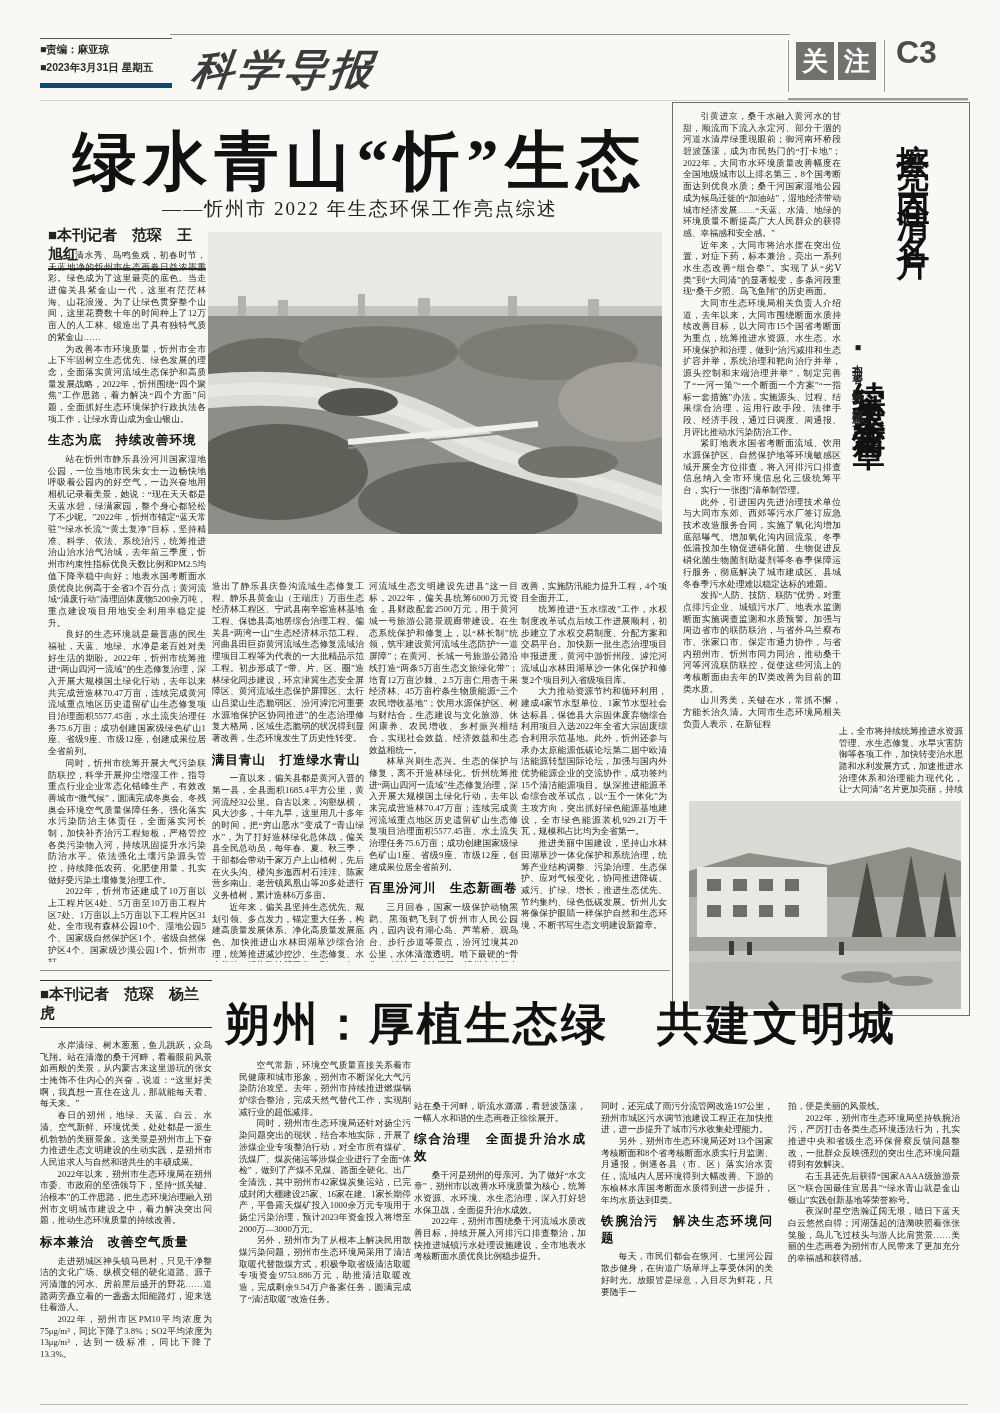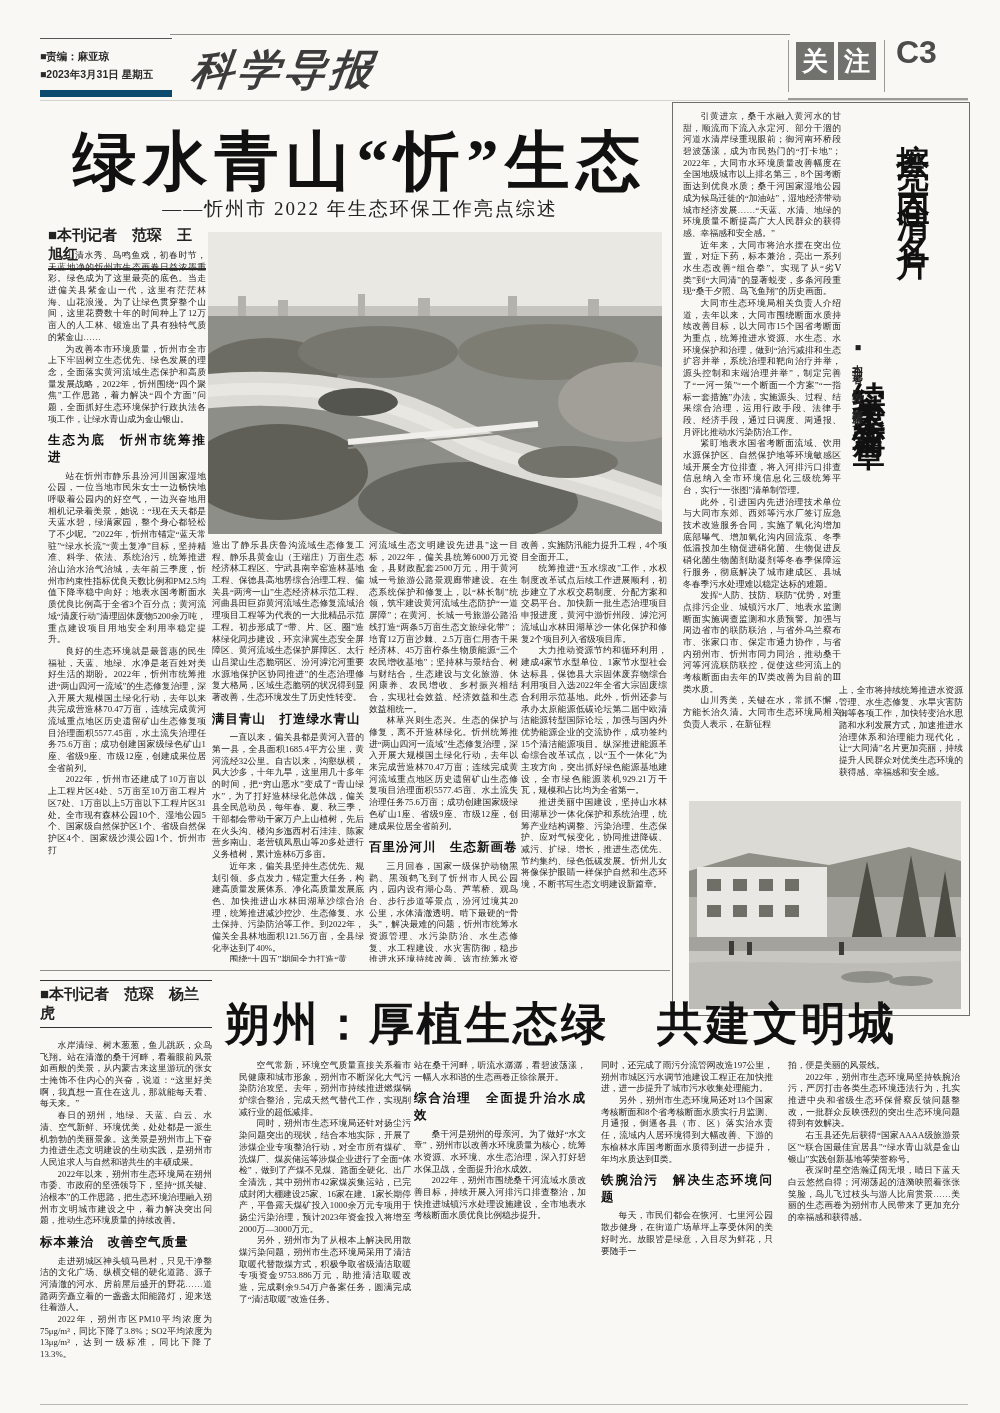--- a/index.html
+++ b/index.html
@@ -1,38 +1,38 @@
 <!DOCTYPE html>
 <html><head>
 <meta charset="utf-8">
 <style>
   html,body{margin:0;padding:0;background:#d8d8d6;}
   .page{position:relative;width:1000px;height:1413px;margin:0 auto;background:#f9f8f4;
         font-family:"Liberation Serif","DejaVu Serif",serif;color:#1c1c1c;overflow:hidden;}
   .rule{position:absolute;background:#8f8f8c;}
   
-  .ed-block{position:absolute;left:40px;top:38px;width:132px;border-top:1px solid #555;border-bottom:7px solid #0c4a6e;padding:9px 0 6px;}
+  .ed-block{position:absolute;left:40px;top:38px;width:132px;border-top:1px solid #555;border-bottom:5px solid #0c4a6e;padding:2px 0 6px;}
   .ed-line{font-family:"Liberation Sans",sans-serif;font-size:10.5px;font-weight:bold;color:#2a2a2a;line-height:1.7;}
   .masthead{position:absolute;left:192px;top:42px;font-size:42px;font-weight:bold;font-style:italic;
             transform:skewX(-7deg);color:#3c3c3c;letter-spacing:4px;}
   .focus-wrap{position:absolute;left:788px;top:38px;width:180px;height:60px;border-bottom:2px solid #9a9a97;}
   .vbar{position:absolute;top:2px;width:1px;height:52px;background:#9a9a97;}
   .fsq{position:absolute;top:4px;width:38px;height:38px;background:#71716d;color:#fff;text-align:center;
        line-height:38px;font-size:26px;font-weight:bold;font-family:"Liberation Sans",sans-serif;}
   .pageno{position:absolute;left:108px;top:-4px;font-size:32px;font-weight:bold;color:#4c4c4a;
           font-family:"Liberation Sans",sans-serif;}
   
   .headline{position:absolute;left:54px;top:118px;width:612px;text-align:center;font-size:64px;font-weight:900;
             letter-spacing:7px;color:#111;}
   .subtitle{position:absolute;left:54px;top:196px;width:612px;text-align:center;font-size:19px;color:#222;letter-spacing:2px;}
   .byline{font-family:"Liberation Sans",sans-serif;font-size:15px;font-weight:bold;color:#222;}
   .byline-box1{position:absolute;left:48px;top:226px;width:158px;border-bottom:2px solid #333;padding-bottom:4px;}
   .col{position:absolute;text-align:justify;font-size:8.8px;line-height:1.33;overflow:hidden;color:#262626;}
   .col p{margin:0;text-indent:2em;}
-  .col p.np{text-indent:0;}
+  .col p.np{text-indent:0;margin-top:41px;}
   .sh{font-family:"Liberation Sans",sans-serif;font-weight:bold;font-size:12.5px;margin:7px 0 5px;letter-spacing:1px;color:#111;}
   .photo{position:absolute;overflow:hidden;background:#cfcecb;}
   
   .rbox{position:absolute;left:672px;top:102px;width:296px;height:912px;border:1px solid #6e6e6b;background:#f9f8f4;}
   .vtitle{position:absolute;writing-mode:vertical-rl;font-weight:900;color:#111;}
   .vt1{right:34px;top:14px;font-size:33px;letter-spacing:13px;}
   .vt2{right:78px;top:252px;font-size:33px;letter-spacing:9px;}
   .vbyline{position:absolute;right:104px;top:238px;writing-mode:vertical-rl;font-family:"Liberation Sans",sans-serif;
            font-size:10.5px;font-weight:bold;letter-spacing:3px;color:#222;}
   
@@ -90,36 +90,37 @@
       <path d="M140,210 L330,192" stroke="#f0efeb" stroke-width="6"></path>
       <path d="M140,216 L330,198" stroke="#8a8a84" stroke-width="2"></path>
       <ellipse cx="150" cy="170" rx="40" ry="14" fill="#55554f"></ellipse>
       <ellipse cx="360" cy="230" rx="50" ry="16" fill="#73736c"></ellipse>
     </svg>
   </div>
 
   <div class="col" style="left:48px;top:250px;width:158px;height:712px;">
     <p>山清水秀、鸟鸣鱼戏，初春时节，天蓝地净的忻州市生态画卷日益浓墨重彩。绿色成为了这里最亮的底色。当走进偏关县紫金山一代，这里有茫茫林海、山花浪漫。为了让绿色贯穿整个山间，这里花费数十年的时间种上了12万亩人的人工林、锻造出了具有独特气质的紫金山……</p>
     <p>为改善本市环境质量，忻州市全市上下牢固树立生态优先、绿色发展的理念，全面落实黄河流域生态保护和高质量发展战略，2022年，忻州围绕“四个聚焦”工作思路，着力解决“四个方面”问题，全面抓好生态环境保护行政执法各项工作，让绿水青山成为金山银山。</p>
-    <div class="sh">生态为底　忻州市统筹推进</div>
+    <div class="sh">生态为底　持续改善环境</div>
     <p>站在忻州市静乐县汾河川国家湿地公园，一位当地市民朱女士一边畅快地呼吸着公园内的好空气，一边兴奋地用相机记录着美景，她说：“现在天天都是天蓝水碧，绿满家园，整个身心都轻松了不少呢。”2022年，忻州市锚定“蓝天常驻”“绿水长流”“黄土复净”目标，坚持精准、科学、依法、系统治污，统筹推进治山治水治气治城，去年前三季度，忻州市约束性指标优良天数比例和PM2.5均值下降率稳中向好；地表水国考断面水质优良比例高于全省3个百分点；黄河流域“清废行动”清理固体废物5200余万吨，重点建设项目用地安全利用率稳定提升。</p>
     <p>良好的生态环境就是最普惠的民生福祉，天蓝、地绿、水净是老百姓对美好生活的期盼。2022年，忻州市统筹推进“两山四河一流域”的生态修复治理，深入开展大规模国土绿化行动，去年以来共完成营造林70.47万亩，连续完成黄河流域重点地区历史遗留矿山生态修复项目治理面积5577.45亩，水土流失治理任务75.6万亩；成功创建国家级绿色矿山1座、省级9座、市级12座，创建成果位居全省前列。</p>
+    <p>同时，忻州市统筹开展大气污染联防联控，科学开展抑尘增湿工作，指导重点行业企业常态化错峰生产，有效改善城市“微气候”，圆满完成冬奥会、冬残奥会环境空气质量保障任务。强化落实水污染防治主体责任，全面落实河长制，加快补齐治污工程短板，严格管控各类污染物入河，持续巩固提升水污染防治水平。依法强化土壤污染源头管控，持续降低农药、化肥使用量，扎实做好受污染土壤修复治理工作。</p>
     <p>2022年，忻州市还建成了10万亩以上工程片区4处、5万亩至10万亩工程片区7处、1万亩以上5万亩以下工程片区31处。全市现有森林公园10个、湿地公园5个、国家级自然保护区1个、省级自然保护区4个、国家级沙漠公园1个。忻州市打</p>
   </div>
 
   <div class="col" style="left:212px;top:540px;width:152px;height:422px;">
     <p class="np">造出了静乐县庆鲁沟流域生态修复工程、静乐县黄金山（王端庄）万亩生态经济林工程区、宁武县南辛窑造林基地工程、保德县高地塄综合治理工程、偏关县“两湾一山”生态经济林示范工程、河曲县田巨峁黄河流域生态修复流域治理项目工程等为代表的一大批精品示范工程。初步形成了“带、片、区、圈”造林绿化同步建设，环京津冀生态安全屏障区、黄河流域生态保护屏障区、太行山吕梁山生态脆弱区、汾河滹沱河重要水源地保护区协同推进”的生态治理修复大格局，区域生态脆弱的状况得到显著改善，生态环境发生了历史性转变。</p>
     <div class="sh">满目青山　打造绿水青山</div>
     <p>一直以来，偏关县都是黄河入晋的第一县，全县面积1685.4平方公里，黄河流经32公里。自古以来，沟壑纵横，风大沙多，十年九旱，这里用几十多年的时间，把“穷山恶水”变成了“青山绿水”，为了打好造林绿化总体战，偏关县全民总动员，每年春、夏、秋三季，干部都会带动千家万户上山植树，先后在火头沟、楼沟乡迤西村石洼洼、陈家营乡南山、老营镇凤凰山等20多处进行义务植树，累计造林6万多亩。</p>
     <p>近年来，偏关县坚持生态优先、规划引领、多点发力，锚定重大任务，构建高质量发展体系、净化高质量发展底色、加快推进山水林田湖草沙综合治理，统筹推进减沙控沙、生态修复、水土保持、污染防治等工作。到2022年，偏关全县林地面积121.56万亩，全县绿化率达到了40%。</p>
     <p>围绕“十四五”期间全力打造“黄</p>
   </div>
 
   <div class="col" style="left:369px;top:540px;width:149px;height:422px;">
-    <p class="np">河流域生态文明建设先进县”这一目标，2022年，偏关县统筹6000万元资金，县财政配套2500万元，用于黄河城一号旅游公路景观廊带建设。在生态系统保护和修复上，以“林长制”统领，筑牢建设黄河流域生态防护“一道屏障”；在黄河、长城一号旅游公路沿线打造“两条5万亩生态文旅绿化带”；培育12万亩沙棘、2.5万亩仁用杏干果经济林、45万亩柠条生物质能源“三个农民增收基地”；坚持林与景结合、树与财结合，生态建设与文化旅游、休闲康养、农民增收、乡村振兴相结合，实现社会效益、经济效益和生态效益相统一。</p>
+    <p class="np">河流域生态文明建设先进县”这一目标，2022年，偏关县统筹6000万元资金，县财政配套2500万元，用于黄河城一号旅游公路景观廊带建设。在生态系统保护和修复上，以“林长制”统领，筑牢建设黄河流域生态防护“一道屏障”；在黄河、长城一号旅游公路沿线打造“两条5万亩生态文旅绿化带”；培育12万亩沙棘、2.5万亩仁用杏干果经济林、45万亩柠条生物质能源“三个农民增收基地”；饮用水源保护区、树与财结合，生态建设与文化旅游、休闲康养、农民增收、乡村振兴相结合，实现社会效益、经济效益和生态效益相统一。</p>
     <p>林草兴则生态兴。生态的保护与修复，离不开造林绿化。忻州统筹推进“两山四河一流域”生态修复治理，深入开展大规模国土绿化行动，去年以来完成营造林70.47万亩；连续完成黄河流域重点地区历史遗留矿山生态修复项目治理面积5577.45亩、水土流失治理任务75.6万亩；成功创建国家级绿色矿山1座、省级9座、市级12座，创建成果位居全省前列。</p>
     <div class="sh">百里汾河川　生态新画卷</div>
     <p>三月回春，国家一级保护动物黑鹳、黑颈鹤飞到了忻州市人民公园内，园内设有湖心岛、芦苇桥、观鸟台、步行步道等景点，汾河过境其20公里，水体清澈透明。啃下最硬的“骨头”，解决最难的问题，忻州市统筹水资源管理、水污染防治、水生态修复、水工程建设、水灾害防御，稳步推进水环境持续改善。该市统筹水资源管理、水污染防治、水生态修复、水工程建设、水灾害防御，稳步推进水环境持续</p>
   </div>
 
   <div class="col" style="left:521px;top:540px;width:146px;height:422px;">
     <p class="np">改善，实施防汛能力提升工程，4个项目全面开工。</p>
     <p>统筹推进“五水综改”工作，水权制度改革试点后续工作进展顺利，初步建立了水权交易制度、分配方案和交易平台。加快新一批生态治理项目申报进度，黄河中游忻州段、滹沱河流域山水林田湖草沙一体化保护和修复2个项目列入省级项目库。</p>
     <p>大力推动资源节约和循环利用，建成4家节水型单位、1家节水型社会达标县，保德县大宗固体废弃物综合利用项目入选2022年全省大宗固废综合利用示范基地。此外，忻州还参与承办太原能源低碳论坛第二届中欧清洁能源转型国际论坛，加强与国内外优势能源企业的交流协作，成功签约15个清洁能源项目。纵深推进能源革命综合改革试点，以“五个一体化”为主攻方向，突出抓好绿色能源基地建设，全市绿色能源装机929.21万千瓦，规模和占比均为全省第一。</p>
     <p>推进美丽中国建设，坚持山水林田湖草沙一体化保护和系统治理，统筹产业结构调整、污染治理、生态保护、应对气候变化，协同推进降碳、减污、扩绿、增长，推进生态优先、节约集约、绿色低碳发展。忻州儿女将像保护眼睛一样保护自然和生态环境，不断书写生态文明建设新篇章。</p>

